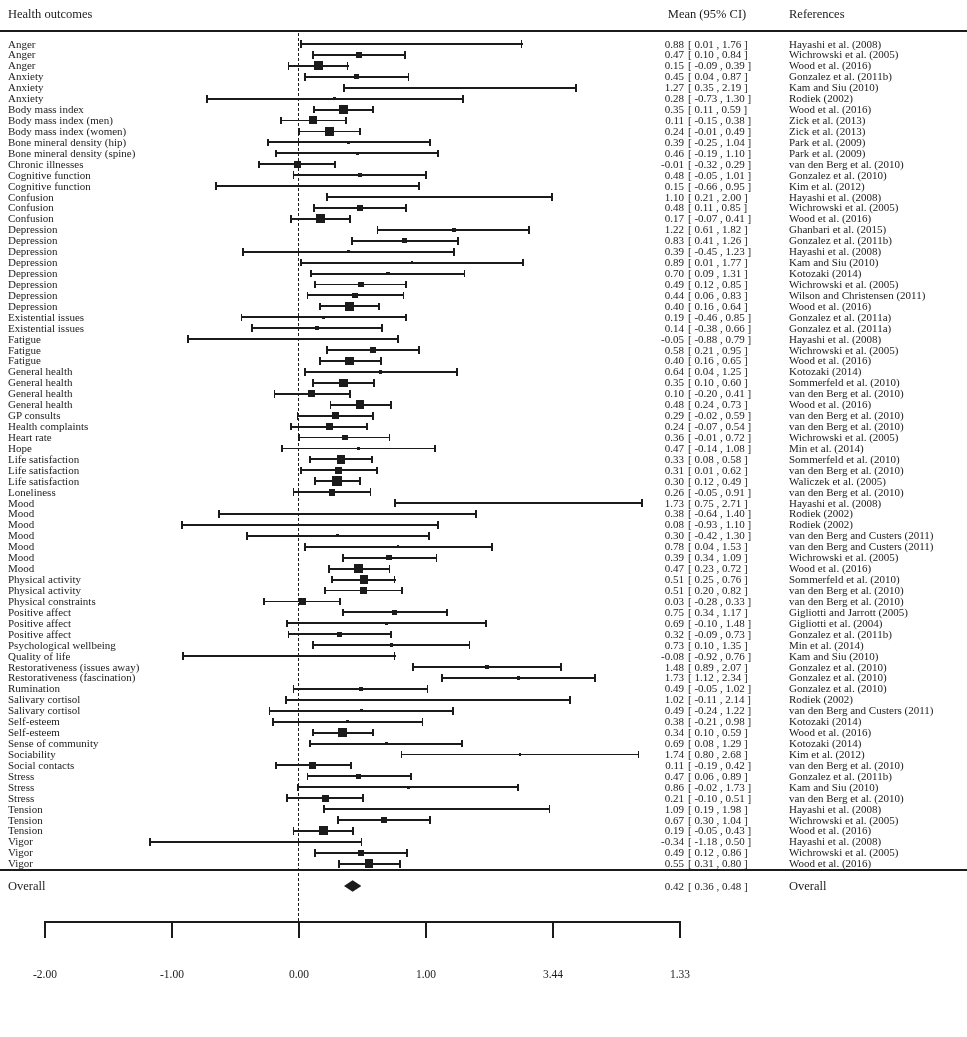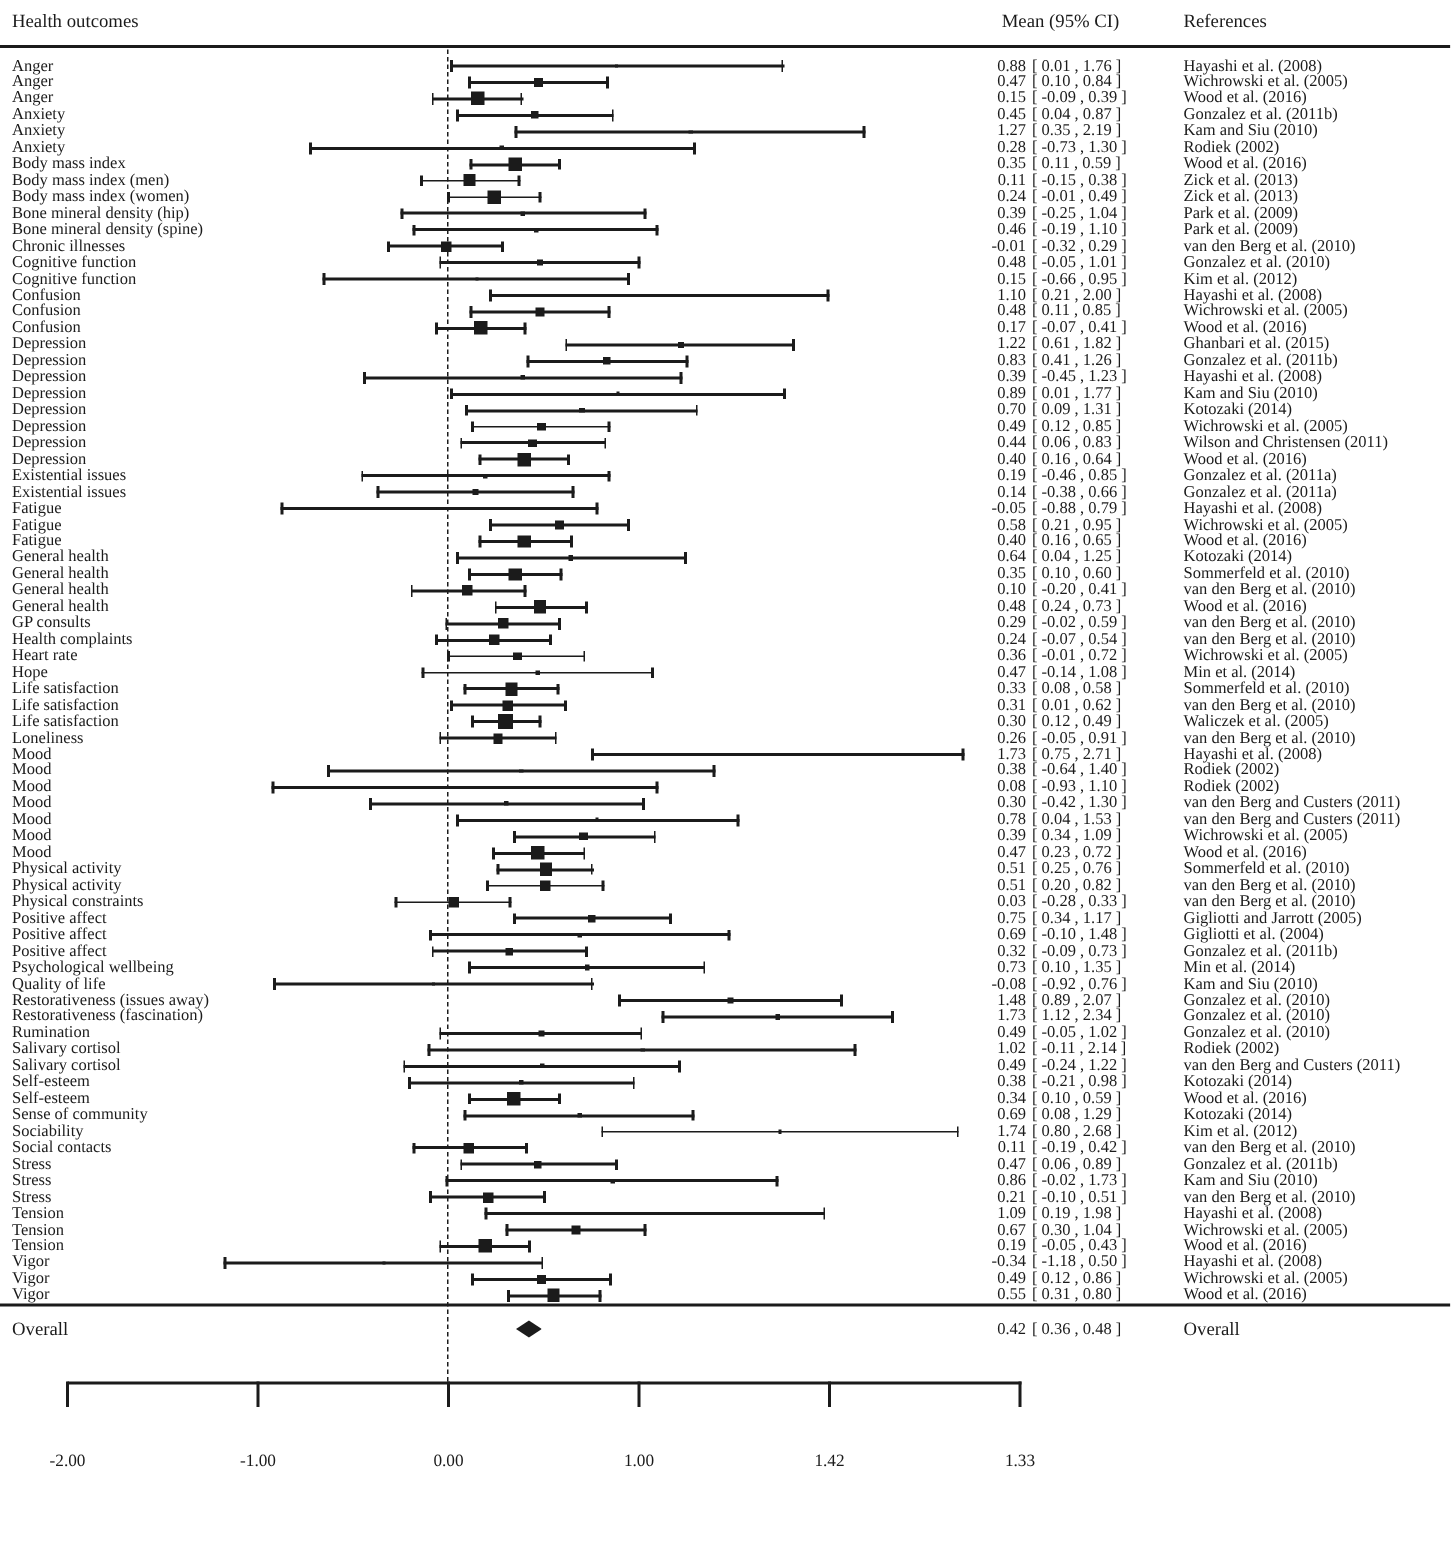--- a/index.html
+++ b/index.html
@@ -833,19 +833,19 @@
   <div id="ticks">
       <div class="tick" style="left: 44px;"></div>
       <span class="tick-label" style="left: 45px;">-2.00</span>
       <div class="tick" style="left: 171px;"></div>
       <span class="tick-label" style="left: 172px;">-1.00</span>
       <div class="tick" style="left: 298px;"></div>
       <span class="tick-label" style="left: 299px;">0.00</span>
       <div class="tick" style="left: 425px;"></div>
       <span class="tick-label" style="left: 426px;">1.00</span>
       <div class="tick" style="left: 552px;"></div>
-      <span class="tick-label" style="left: 553px;">1.42</span>
+      <span class="tick-label" style="left: 553px;">3.44</span>
       <div class="tick" style="left: 679px;"></div>
       <span class="tick-label" style="left: 680px;">1.33</span>
     </div>
 
 
 </div>
 
 </body></html>

